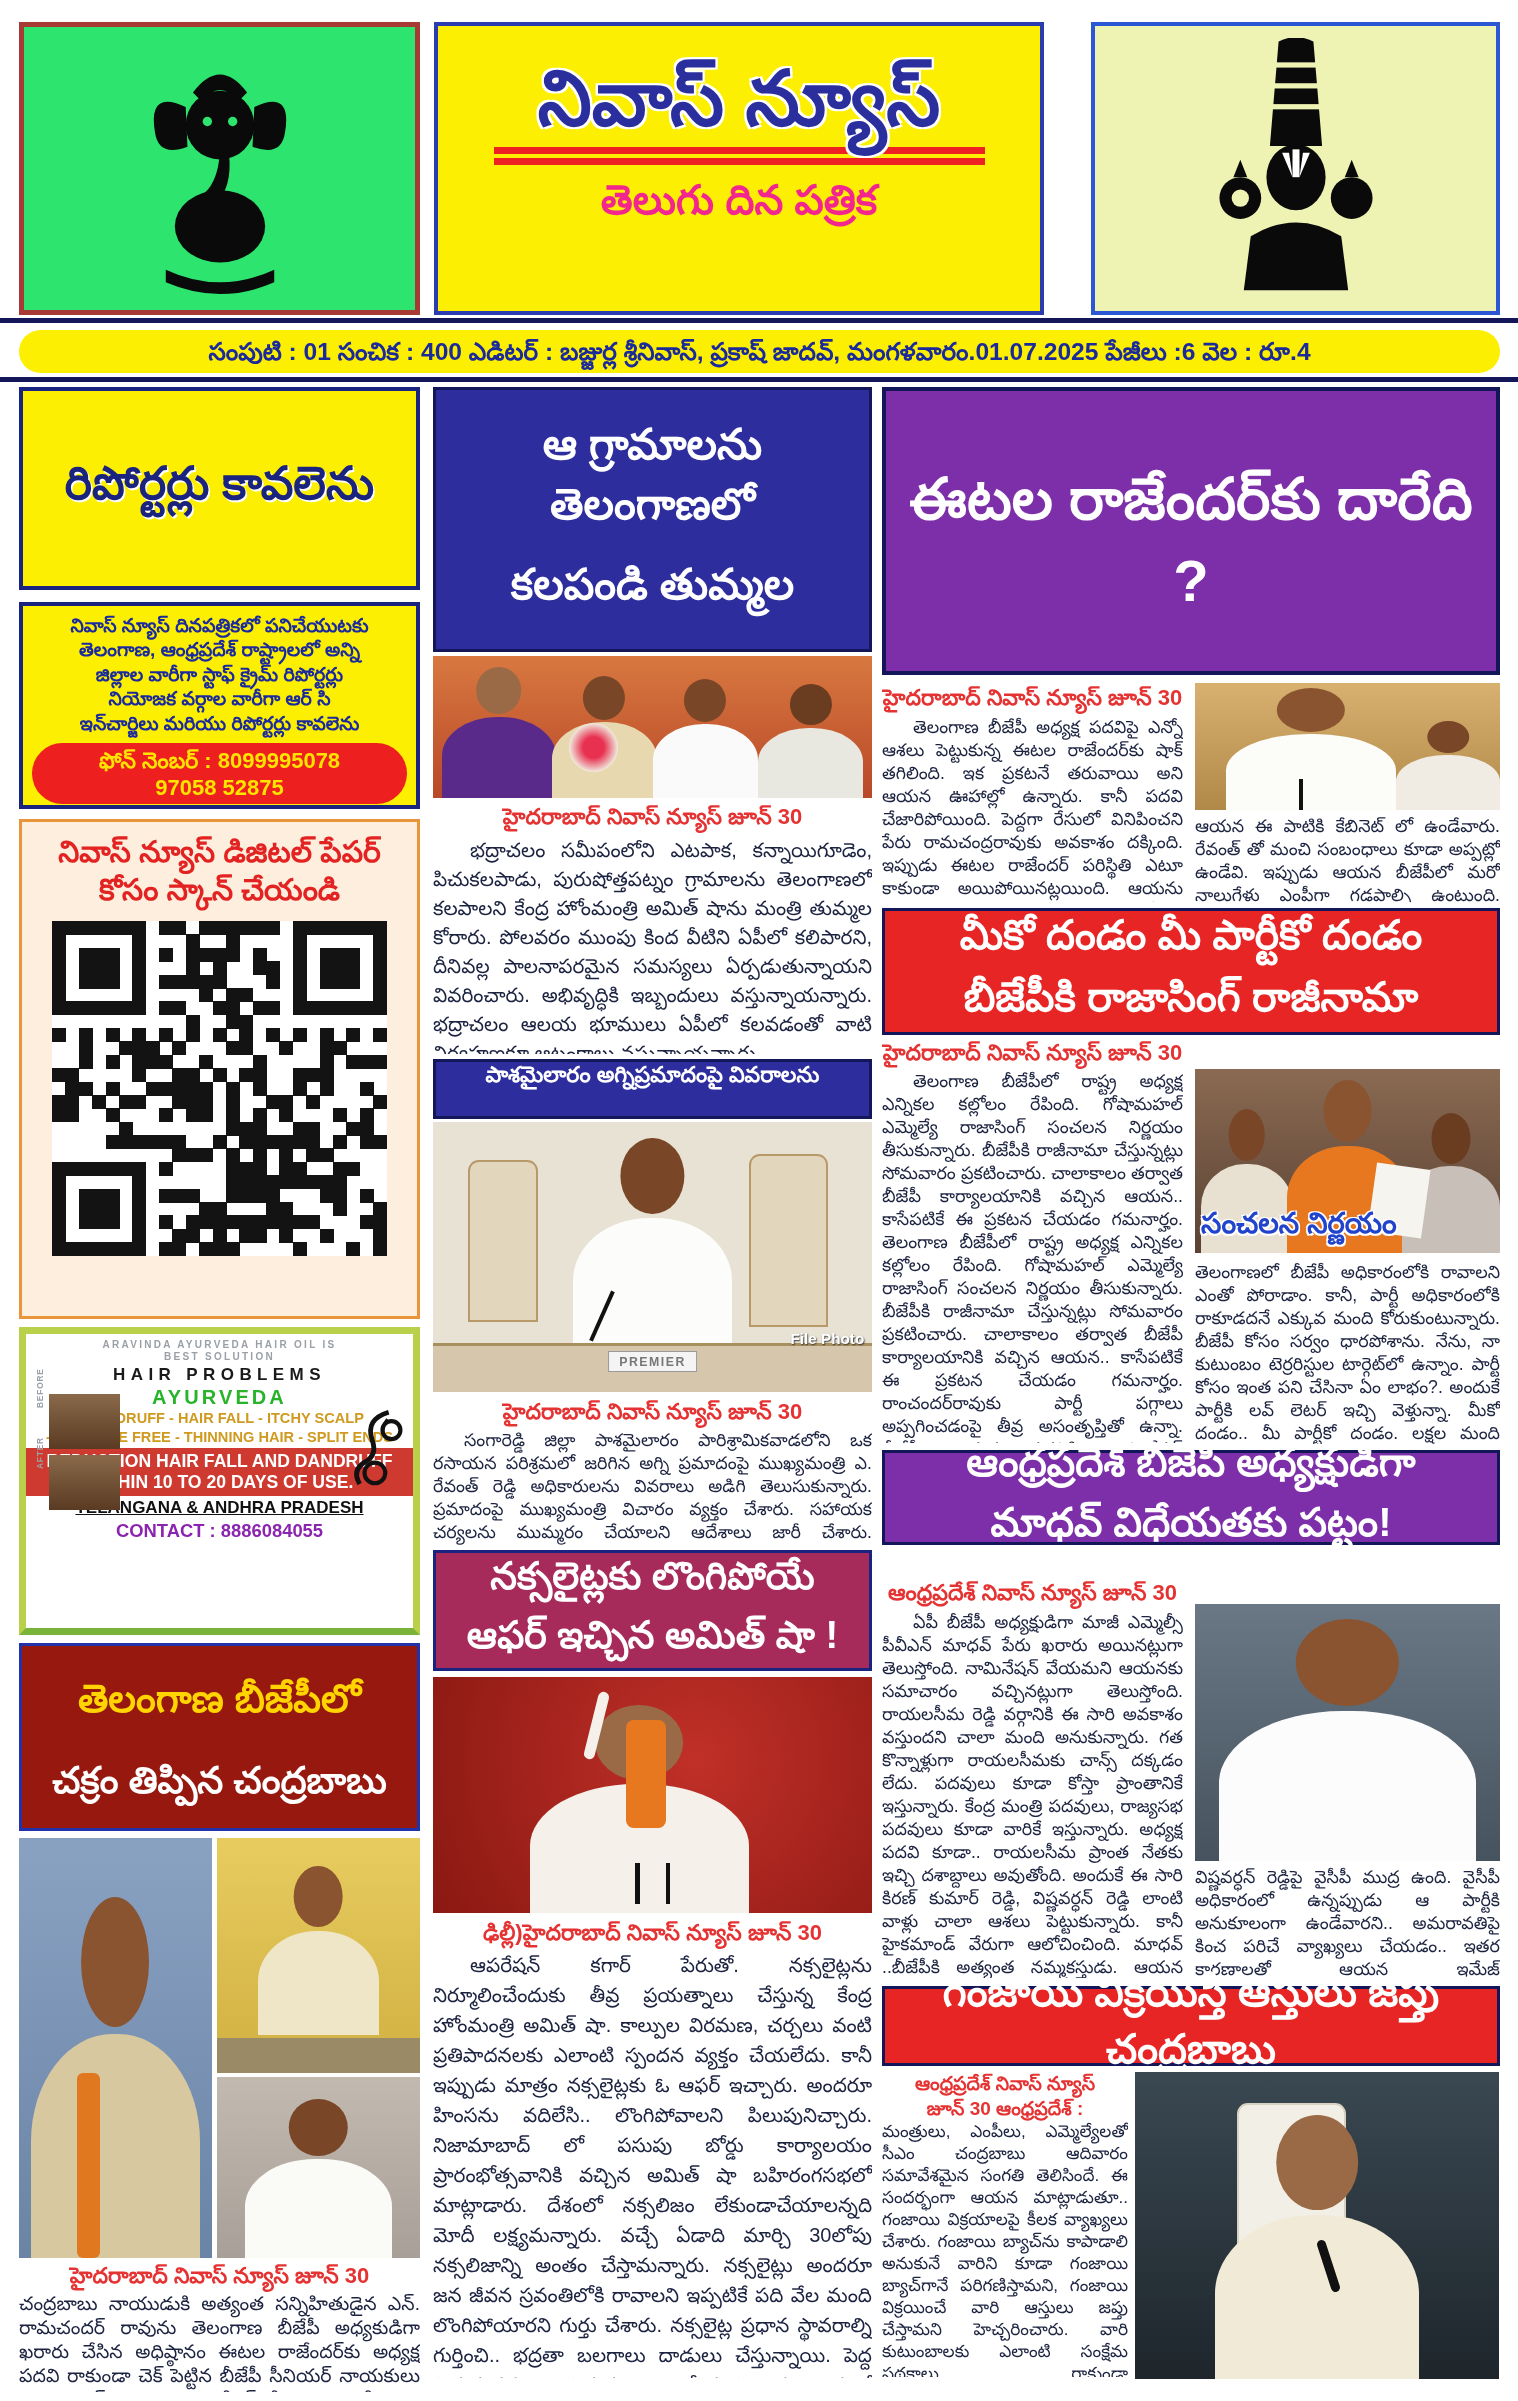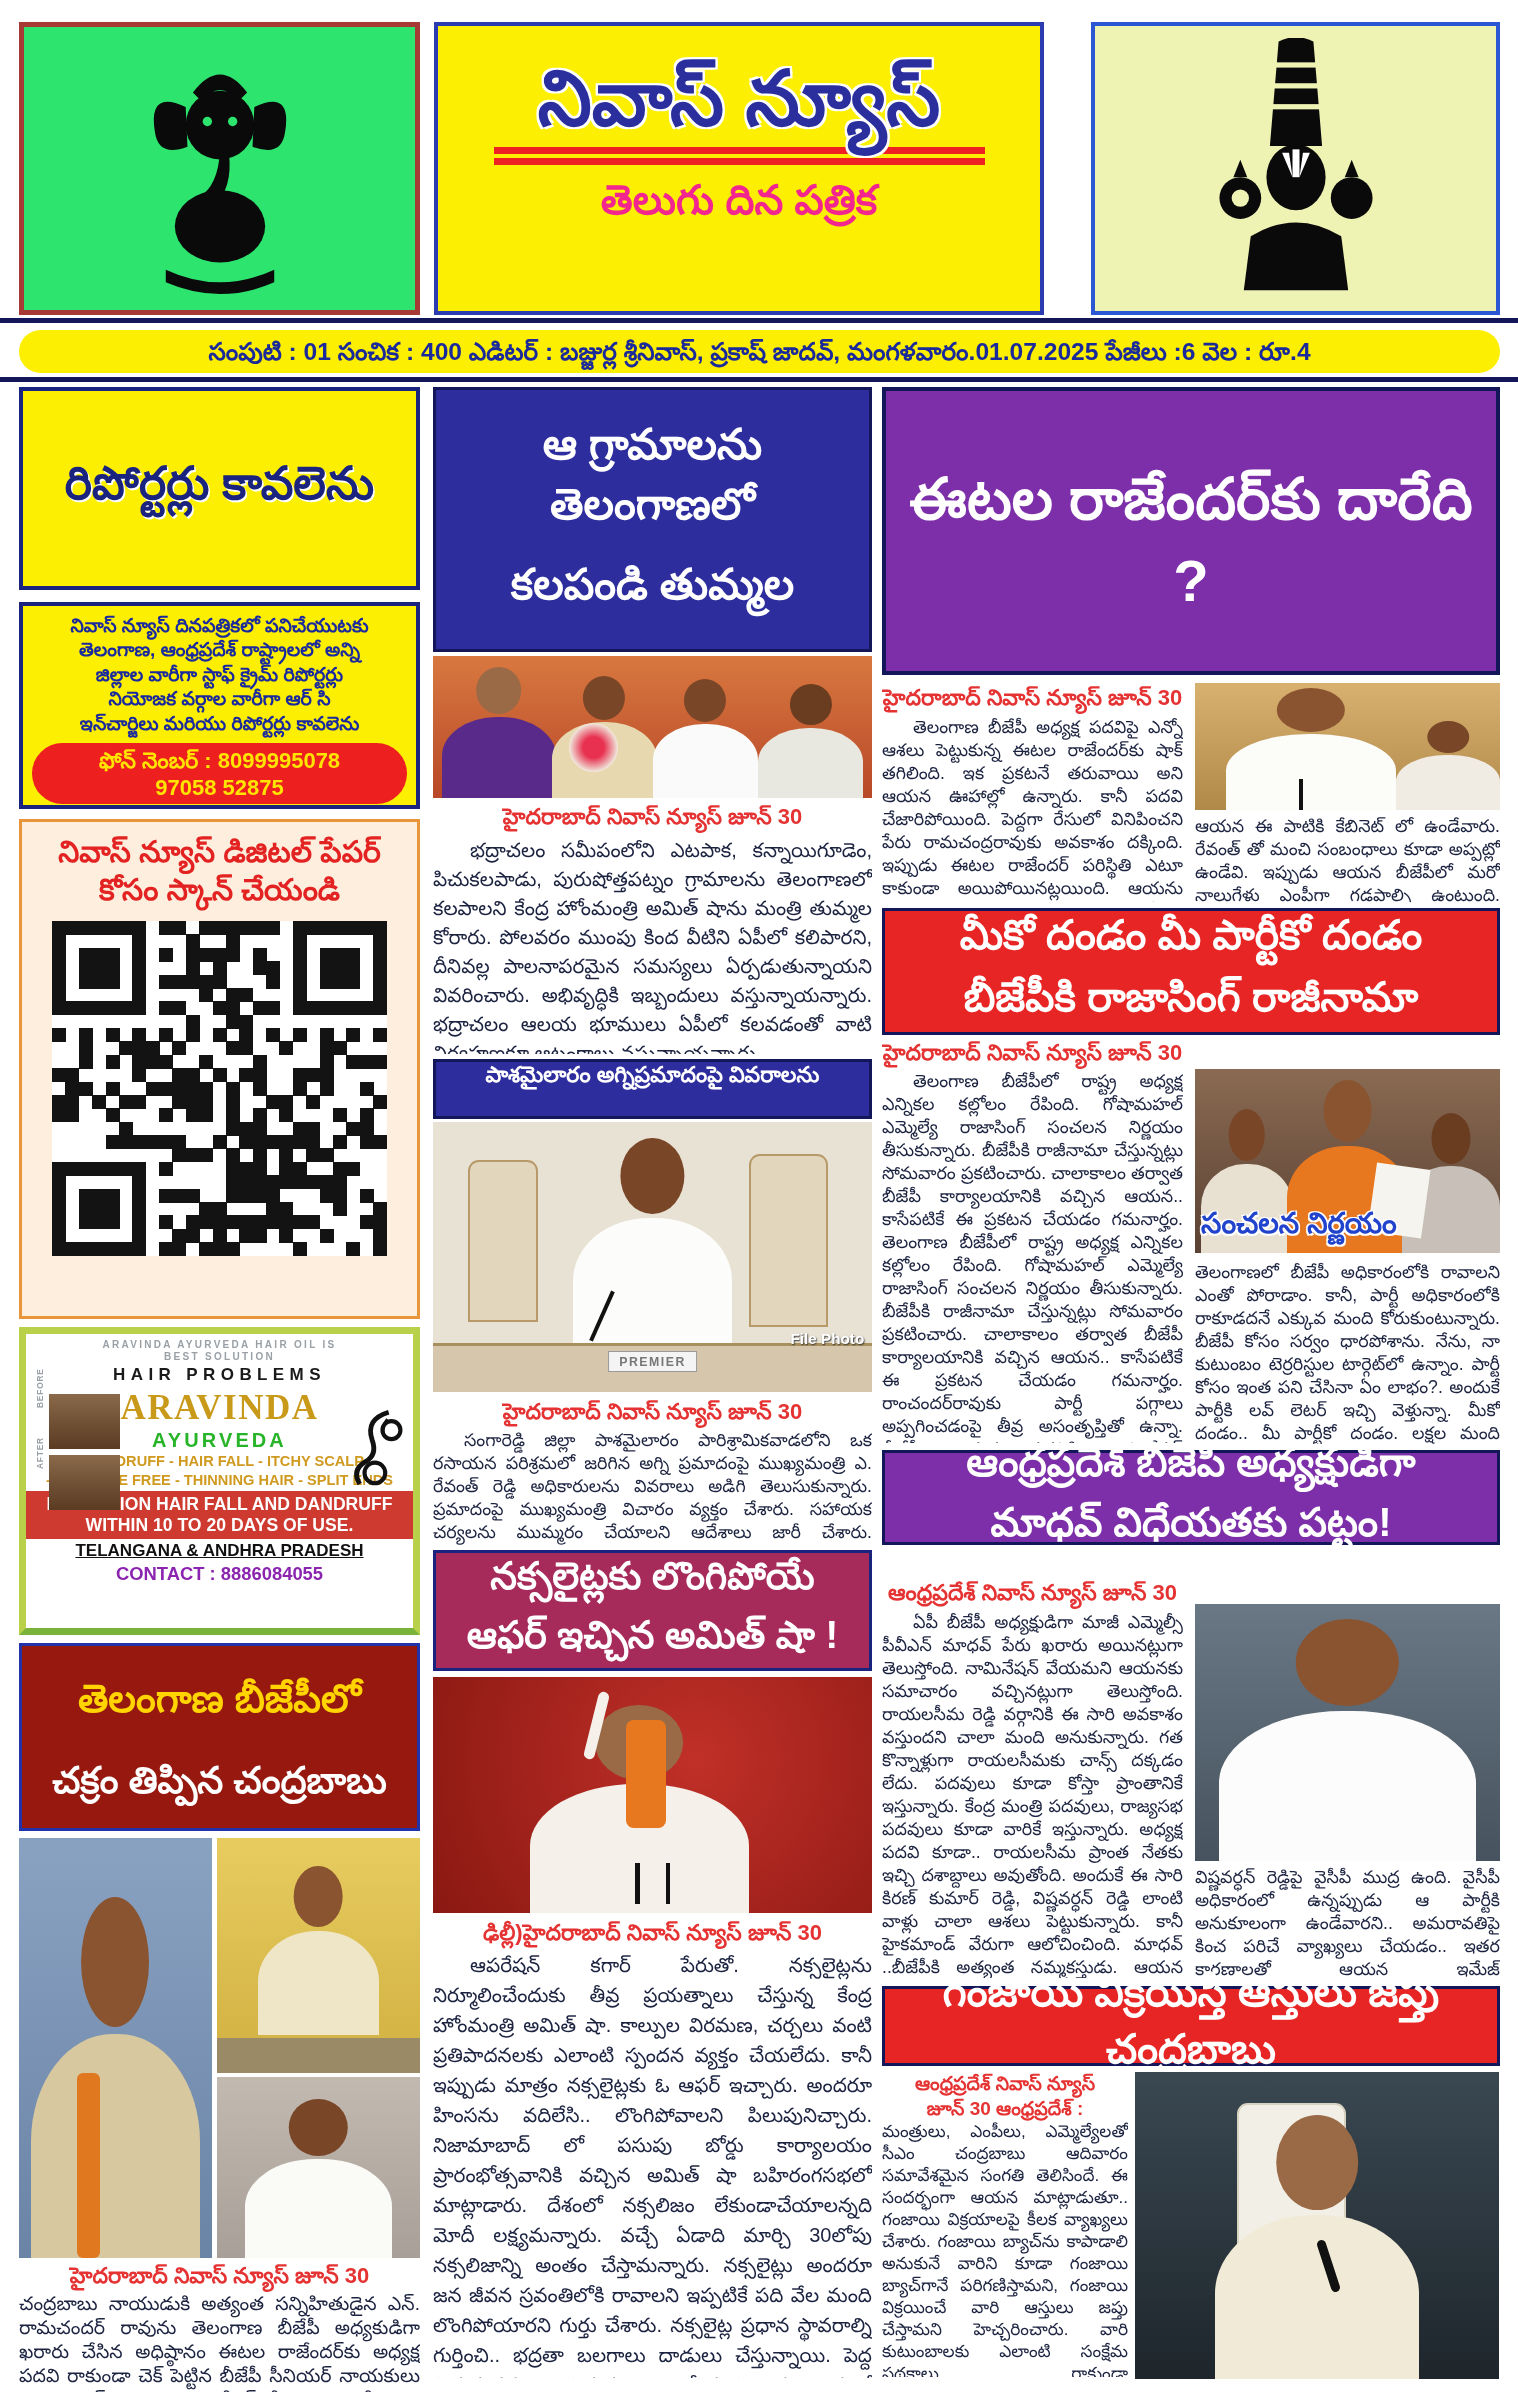--- a/index.html
+++ b/index.html
@@ -513,21 +513,20 @@
         </div>
     </div>
     <div class="ad-hair">
       <svg width="69" height="100" viewBox="0 0 100 140">
         <path d="M72 8 Q38 18 48 48 Q56 70 38 80 Q18 92 30 112" fill="none" stroke="#111" stroke-width="7"></path>
         <circle cx="76" cy="34" r="13" fill="none" stroke="#111" stroke-width="6"></circle>
         <circle cx="52" cy="96" r="15" fill="none" stroke="#111" stroke-width="6"></circle>
         <path d="M70 18 Q60 30 66 44" fill="none" stroke="#111" stroke-width="4"></path>
       </svg>
     </div>
-    <div class="ad-brand">ARAVINDA</div>
     <div class="ad-ayur">AYURVEDA</div>
     <div class="ad-benefit">- DANDRUFF - HAIR FALL - ITCHY SCALP</div>
     <div class="ad-benefit">- MIGRAINE FREE - THINNING HAIR - SPLIT ENDS</div>
     <div class="ad-band">
       <div>REDUCTION HAIR FALL  AND DANDRUFF</div>
       <div>WITHIN 10 TO 20 DAYS OF USE.</div>
     </div>
     <div class="ad-region">TELANGANA &amp; ANDHRA PRADESH</div>
     <div class="ad-contact">CONTACT :  8886084055</div>
   </div>

